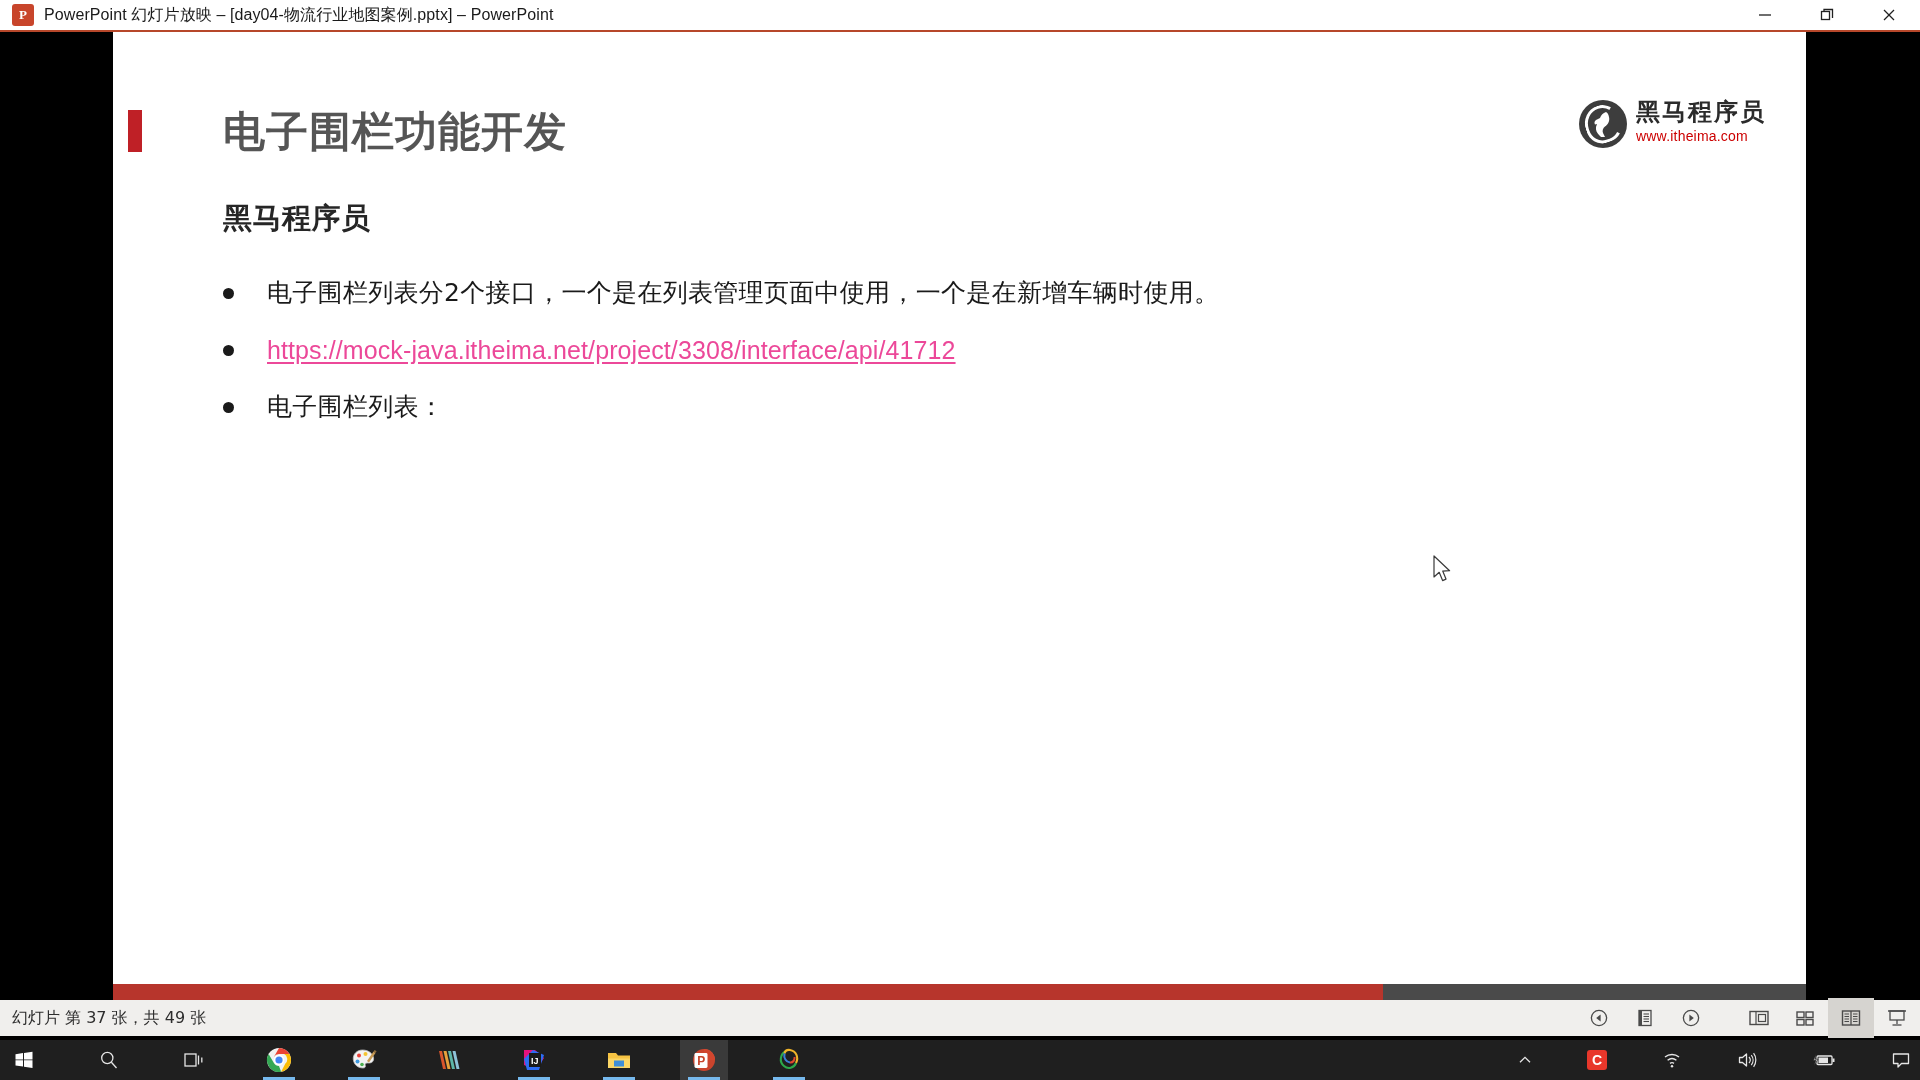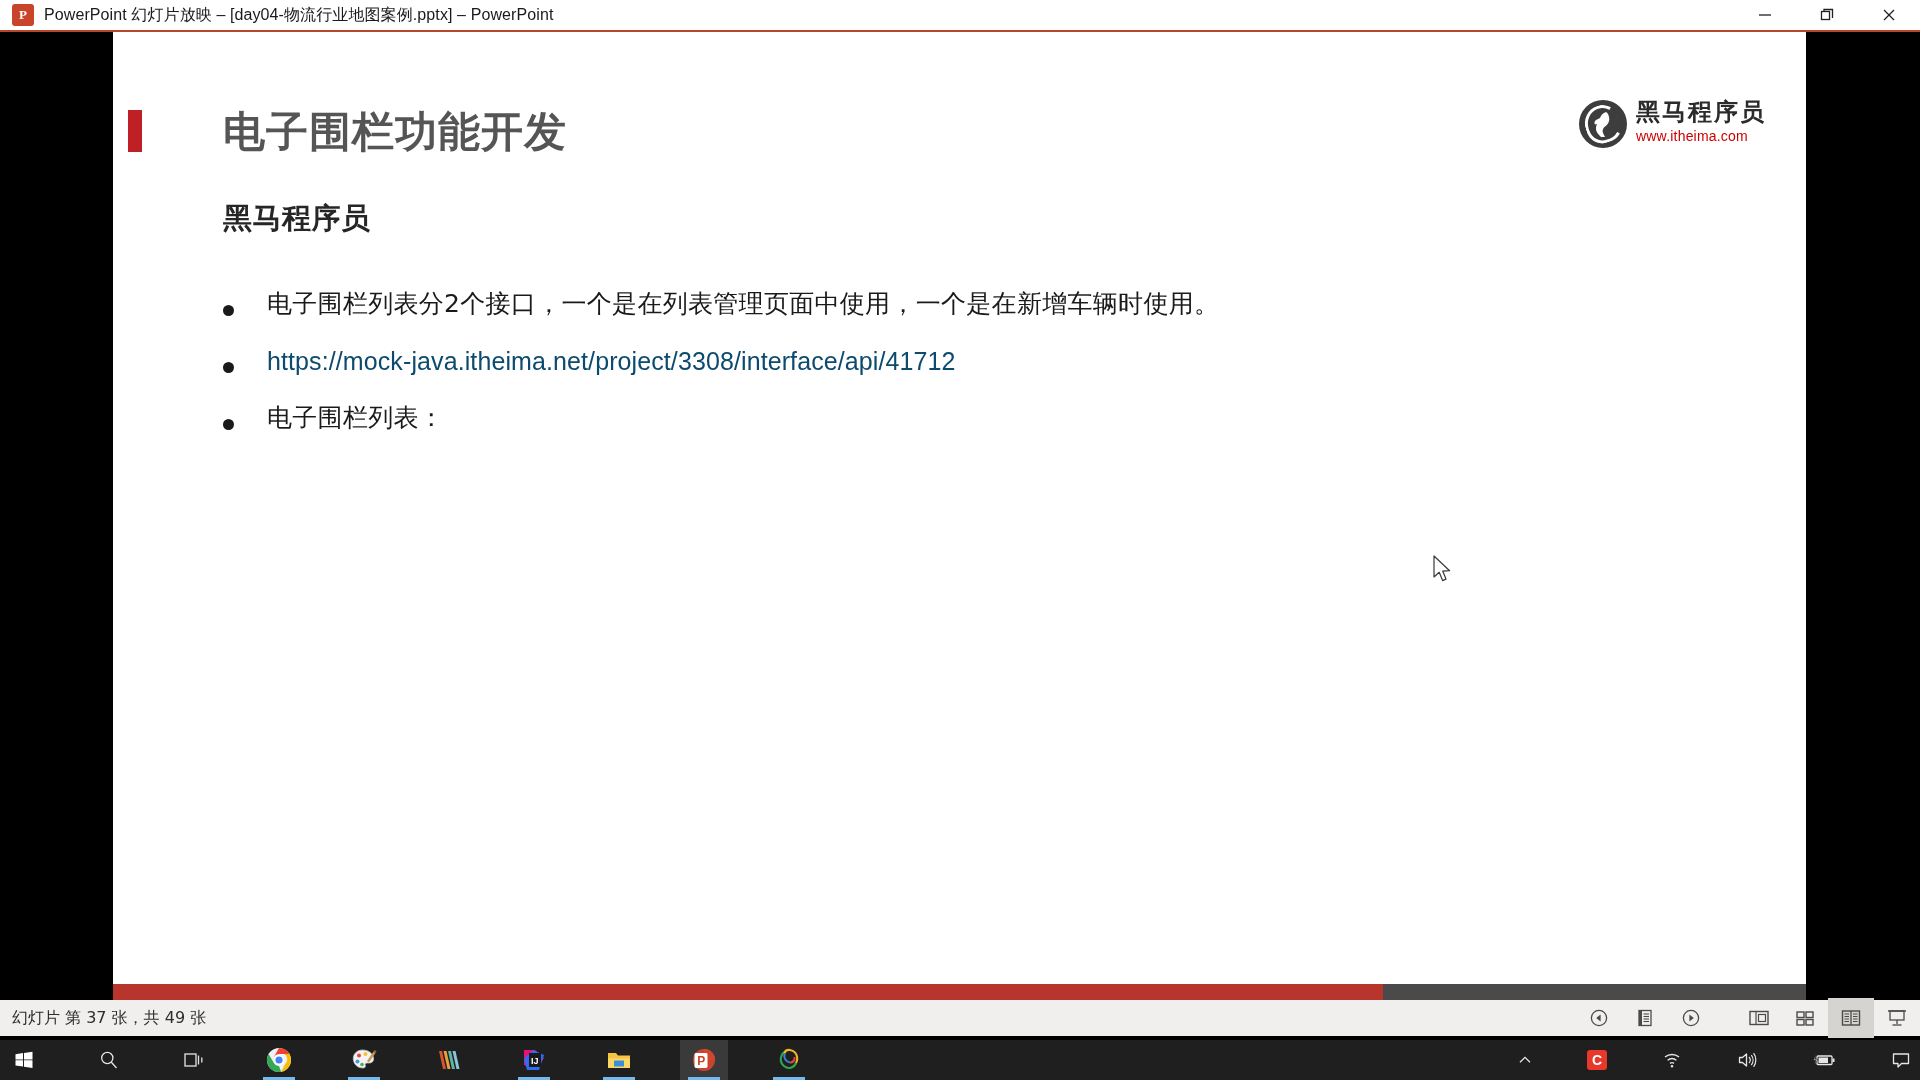--- a/index.html
+++ b/index.html
@@ -171,42 +171,43 @@
     white-space: nowrap;
   }
   .bullets {
     position: absolute;
     left: 110px;
     top: 103px;
     width: 1500px;
   }
   .bullet-row {
     display: flex;
-    align-items: center;
+    align-items: flex-start;
     height: 57px;
     white-space: nowrap;
   }
   .bullet-dot {
     width: 11px; height: 11px;
     border-radius: 50%;
     background: #1a1a1a;
     flex: 0 0 auto;
     margin-top: 13px;
     margin-right: 33px;
   }
   .bullet-text {
     font-size: 25px;
     color: #1a1a1a;
     font-family: "DejaVu Sans", "Liberation Sans", sans-serif;
     letter-spacing: .3px;
     line-height: 36px;
   }
   .bullet-link {
     font-size: 25px;
-    color: #0c4a6e;
+    color: #ec4899;
+    text-decoration: underline;
     text-underline-offset: 3px;
     font-family: "Liberation Sans", sans-serif;
     letter-spacing: .1px;
     line-height: 36px;
     cursor: pointer;
   }
 
   
   .progress-track {
     position: absolute;

